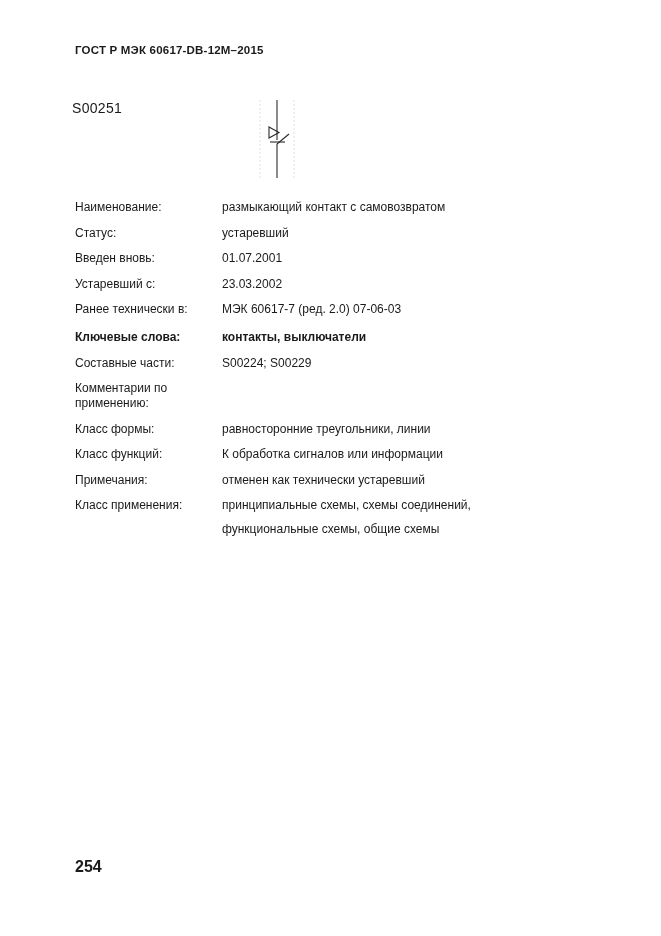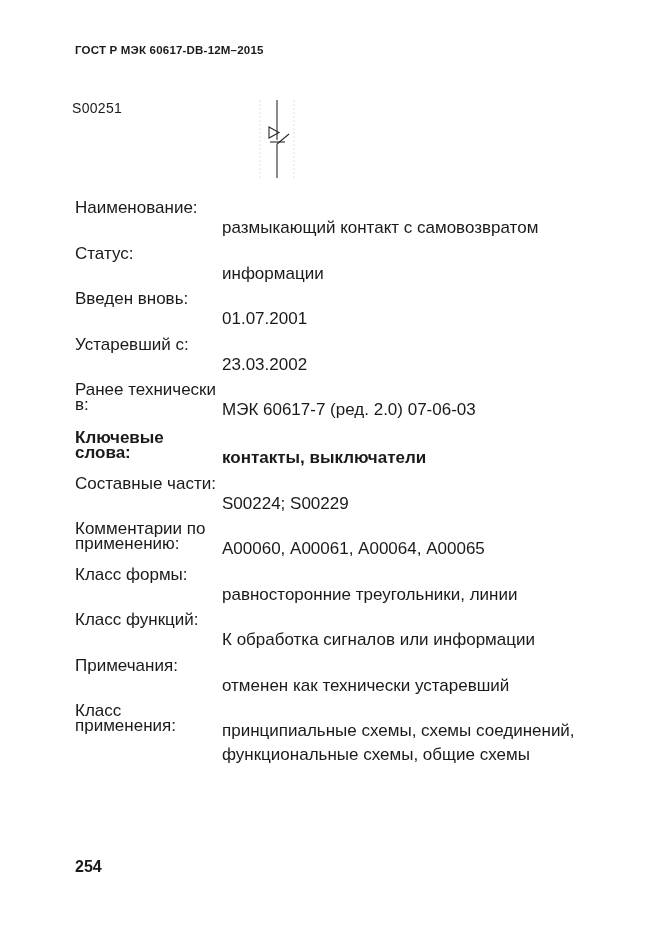--- a/index.html
+++ b/index.html
@@ -44,40 +44,39 @@
     height: 82px;
   }
   .graphic-area svg {
     display: block;
   }
   .fields {
     position: absolute;
     left: 75px;
     top: 200px;
     width: 520px;
-    font-size: 17px;
+    font-size: 12px;
   }
   .field-row {
     display: flex;
     align-items: flex-start;
     margin-bottom: 10.5px;
   }
   .field-row.gap-before {
     margin-top: 13px;
     font-weight: bold;
   }
   .field-label {
     width: 147px;
     flex: 0 0 147px;
     line-height: 15px;
   }
   .field-value {
     flex: 1 1 auto;
     line-height: 15px;
-    margin-top: 20px;
   }
   .field-value .line2 {
     display: block;
     margin-top: 8.5px;
   }
   .label-line2 {
     display: block;
     margin-top: 0;
   }
   .page-number {
@@ -121,21 +120,21 @@
 
   <div class="fields">
 
     <div class="field-row">
       <div class="field-label">Наименование:</div>
       <div class="field-value">размыкающий контакт с самовозвратом</div>
     </div>
 
     <div class="field-row">
       <div class="field-label">Статус:</div>
-      <div class="field-value">информации</div>
+      <div class="field-value">устаревший</div>
     </div>
 
     <div class="field-row">
       <div class="field-label">Введен вновь:</div>
       <div class="field-value">01.07.2001</div>
     </div>
 
     <div class="field-row">
       <div class="field-label">Устаревший с:</div>
       <div class="field-value">23.03.2002</div>
@@ -154,21 +153,20 @@
     <div class="field-row">
       <div class="field-label">Составные части:</div>
       <div class="field-value">S00224; S00229</div>
     </div>
 
     <div class="field-row">
       <div class="field-label">
         <span>Комментарии по</span>
         <span class="label-line2">применению:</span>
       </div>
-      <div class="field-value">А00060, А00061, А00064, А00065</div>
     </div>
 
     <div class="field-row">
       <div class="field-label">Класс формы:</div>
       <div class="field-value">равносторонние треугольники, линии</div>
     </div>
 
     <div class="field-row">
       <div class="field-label">Класс функций:</div>
       <div class="field-value">К обработка сигналов или информации</div>

